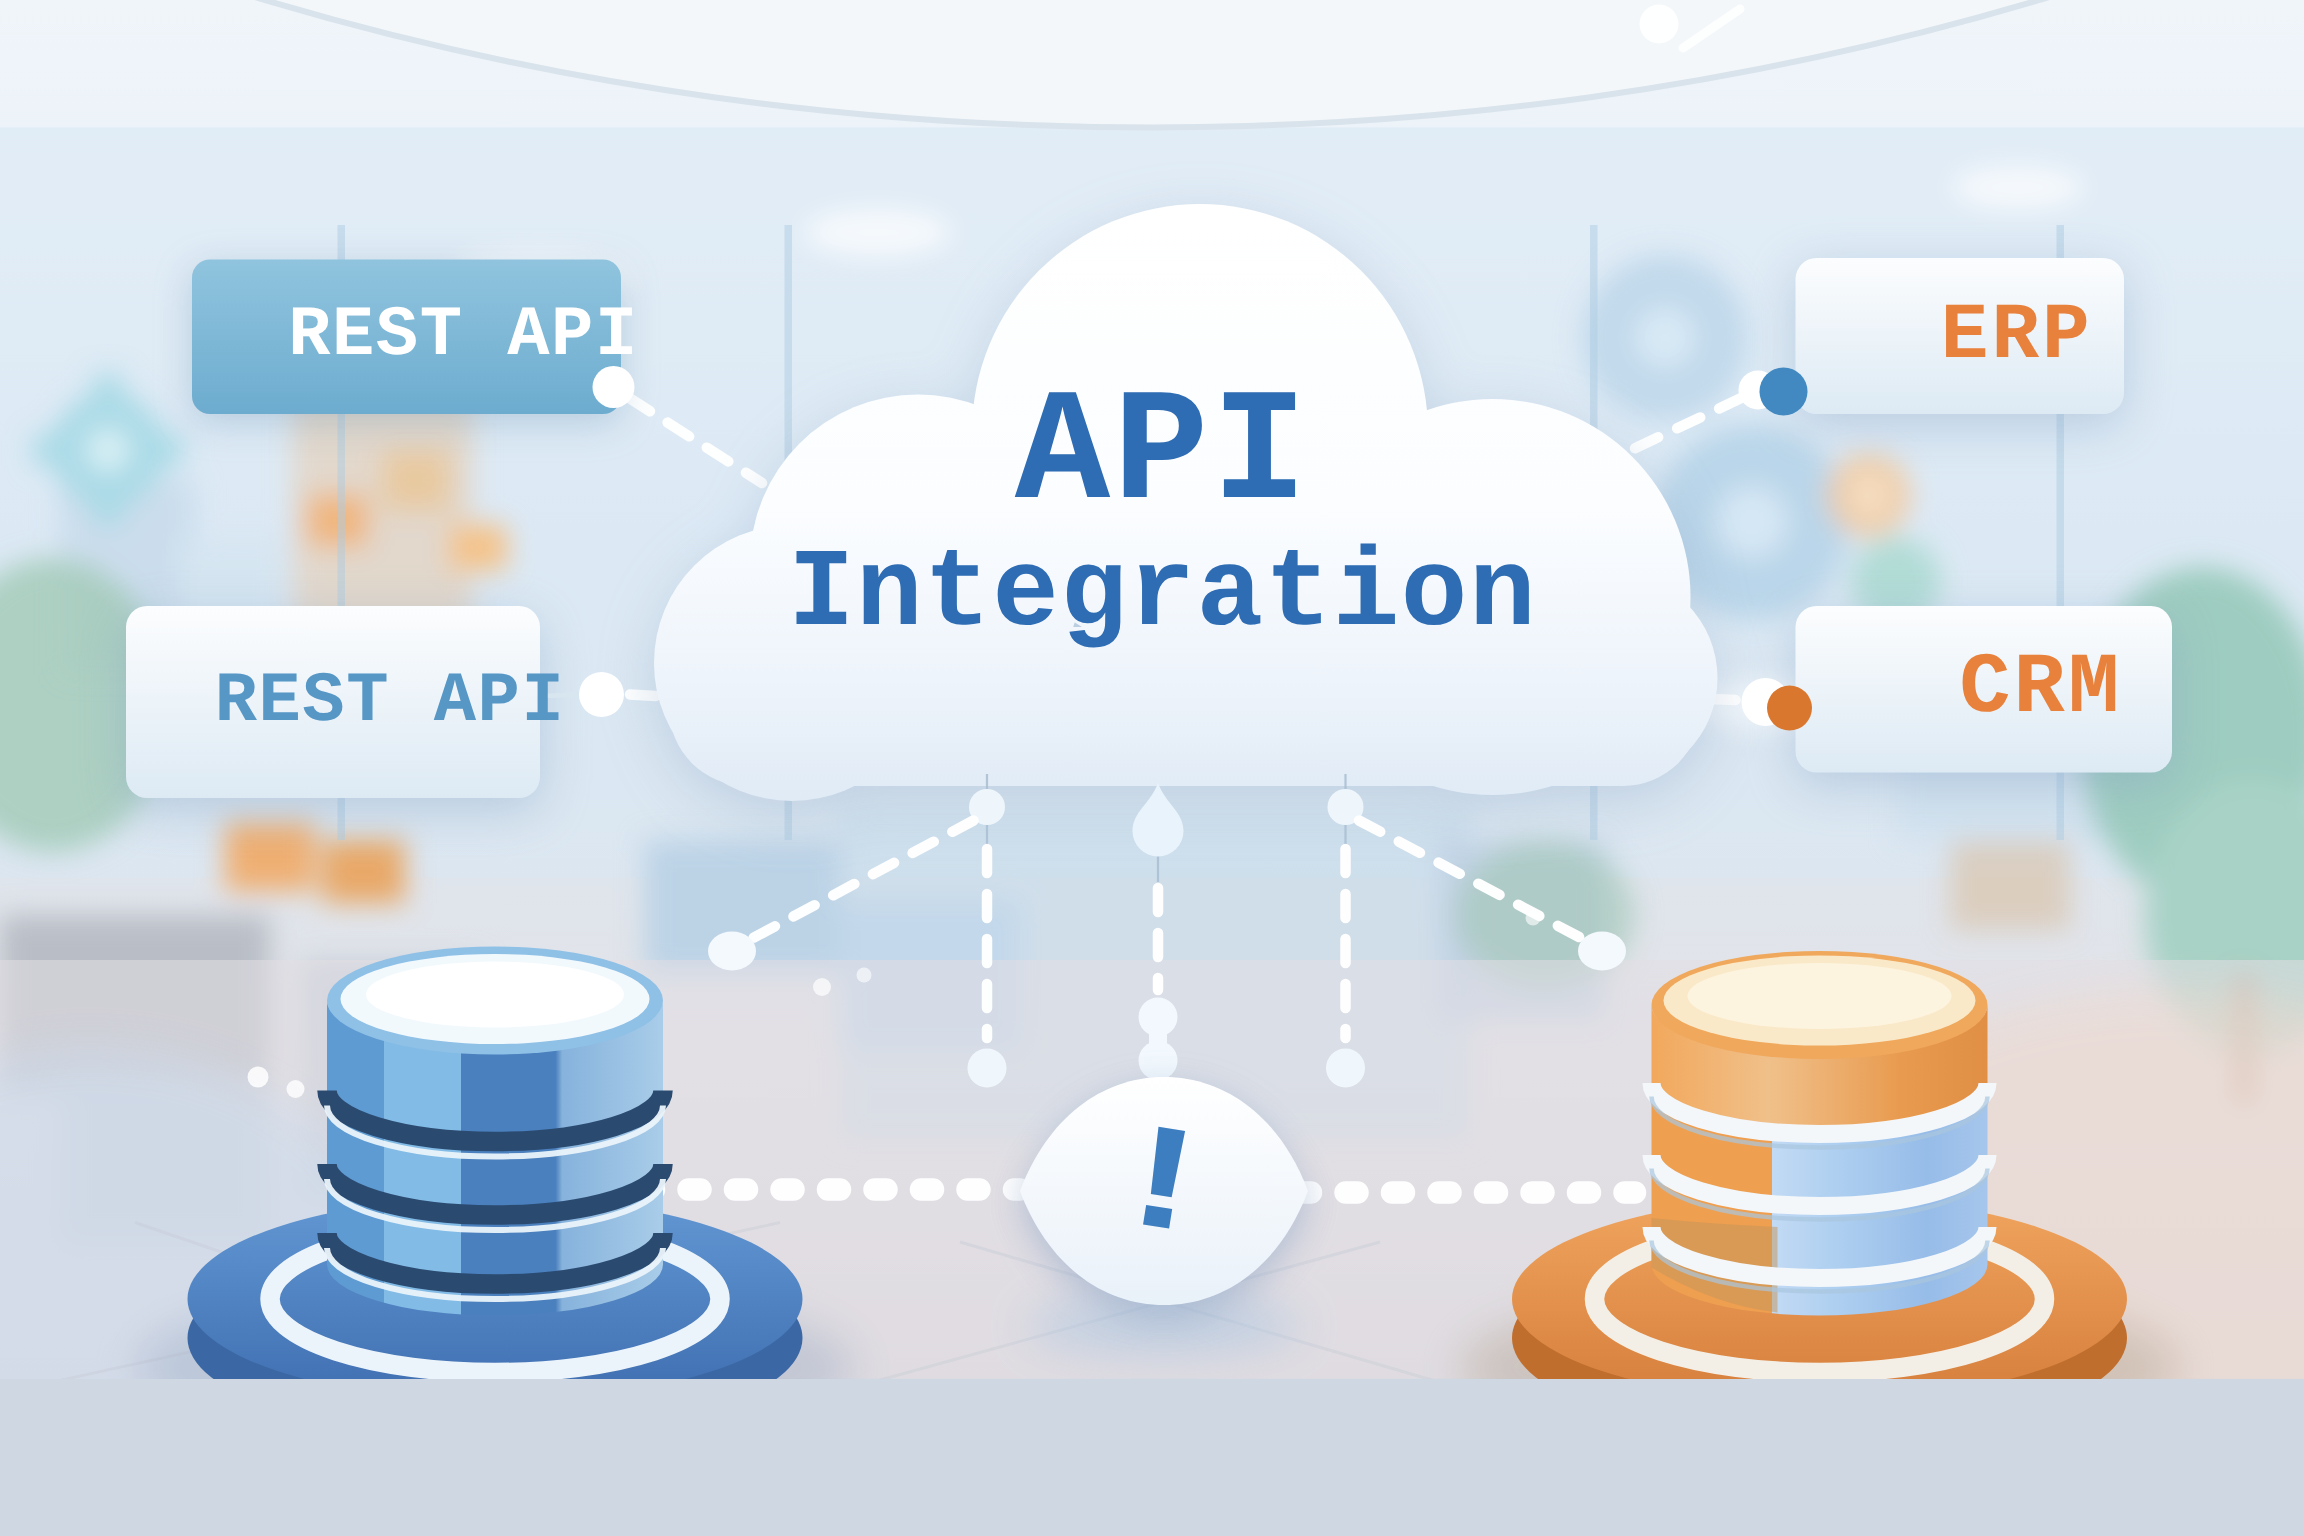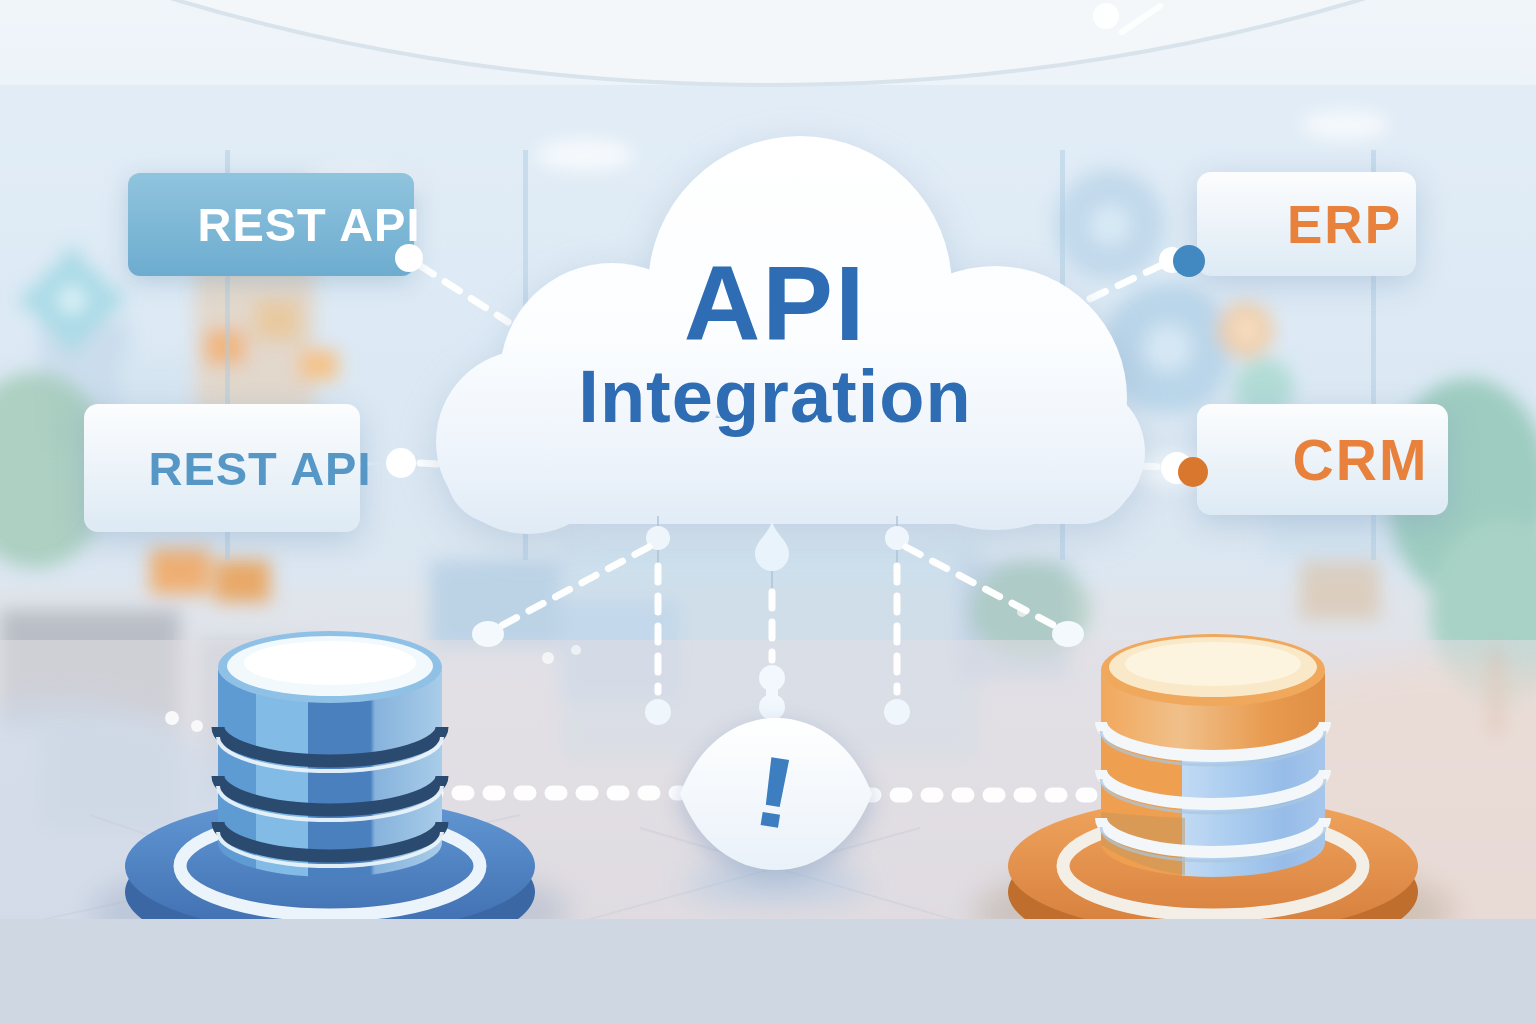--- a/index.html
+++ b/index.html
@@ -1,18 +1,18 @@
 <!DOCTYPE html>
 <html><head>
 <meta charset="utf-8">
 <style>
   html,body{margin:0;padding:0;background:#cfd8e2;}
   .stage{
     position:relative;width:1536px;height:919px;overflow:hidden;
-    font-family:Liberation Sans, sans-serif;
+    font-family:Liberation Mono, monospace;
     background:linear-gradient(180deg,#f0f5fa 0%,#e2edf6 35%,#dde7f0 55%,#e3e2e6 78%,#dcd8de 100%);
   }
   .stage svg{position:absolute;left:0;top:0;}
   .badge-text{
     position:absolute;display:flex;align-items:center;justify-content:center;
     font-weight:700;letter-spacing:1px;z-index:6;pointer-events:none;padding-left:38px;
   }
   .t-badge1{left:128px;top:173px;width:286px;height:103px;color:#ffffff;font-size:47px;}
   .t-badge2{left:84px;top:404px;width:276px;height:128px;color:#5697c6;font-size:47px;}
   .t-erp{left:1197px;top:172px;width:219px;height:104px;color:#e8813c;font-size:53px;letter-spacing:2px;}

